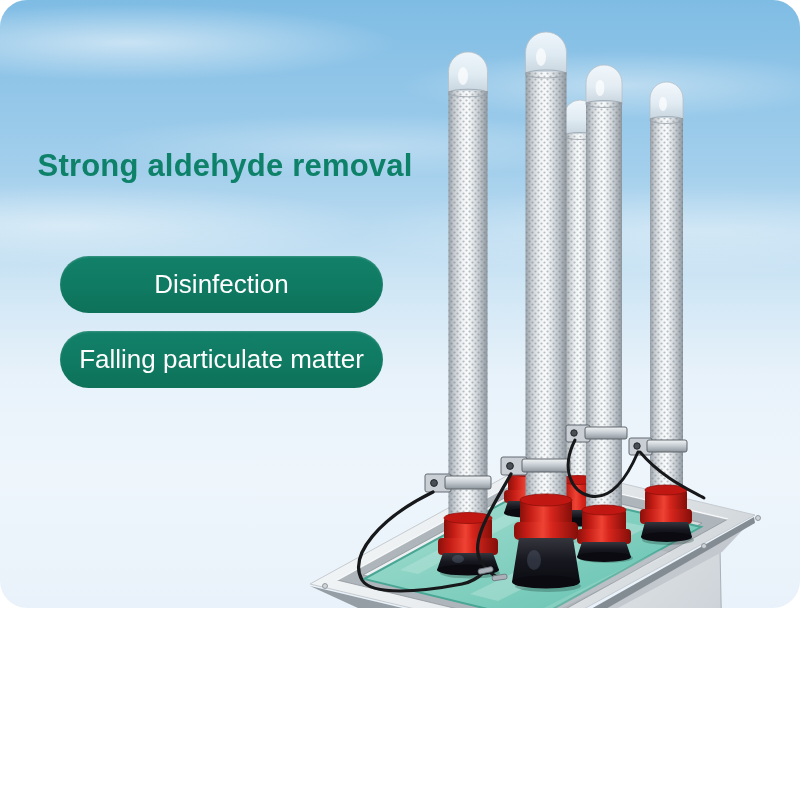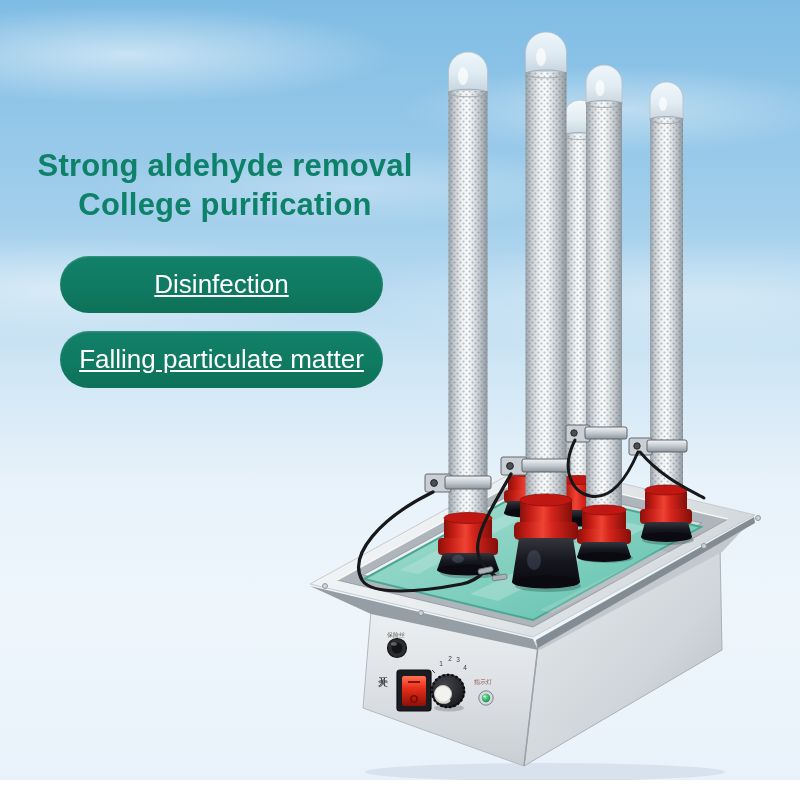--- a/index.html
+++ b/index.html
@@ -1,52 +1,50 @@
 <!DOCTYPE html>
 <html><head>
 <meta charset="utf-8">
 <style>
   html,body{margin:0;padding:0;}
   body{width:800px;height:800px;overflow:hidden;font-family:"Liberation Sans","DejaVu Sans",sans-serif;}
-  .stage{position:relative;width:800px;height:780px;overflow:hidden;}
+  .stage{position:relative;width:800px;height:608px;overflow:hidden;border-radius:27px;}
   .sky{
     position:absolute;inset:0;
     background:
       radial-gradient(48% 9% at 16% 7%, rgba(255,255,255,.55), rgba(255,255,255,0) 70%),
       radial-gradient(40% 8% at 78% 14%, rgba(255,255,255,.40), rgba(255,255,255,0) 70%),
       radial-gradient(52% 9% at 8% 37%, rgba(255,255,255,.45), rgba(255,255,255,0) 75%),
       radial-gradient(60% 10% at 88% 38%, rgba(255,255,255,.35), rgba(255,255,255,0) 75%),
       radial-gradient(45% 7% at 45% 24%, rgba(255,255,255,.30), rgba(255,255,255,0) 75%),
       linear-gradient(180deg,#7fbce4 0%,#a3cfec 28%,#cfe6f5 47%,#e8f2fa 62%,#eef6fc 78%,#e9f2fa 100%);
   }
   .headline{
     position:absolute;left:30px;top:146px;width:390px;text-align:center;
     color:#0e8169;font-weight:bold;font-size:31px;line-height:39px;letter-spacing:.2px;
   }
   .badges{position:absolute;left:60px;top:256px;width:323px;}
   .badge{
     width:323px;height:57px;border-radius:29px;margin-bottom:18px;
     background:linear-gradient(180deg,#128069 0%,#107a62 55%,#0d7158 100%);
     color:#fff;font-size:26px;display:flex;align-items:center;justify-content:center;
     box-shadow:inset 0 1px 2px rgba(255,255,255,.18);
-    text-decoration:underline;
   }
   .badge:nth-child(2){height:57px;}
   .badge:nth-child(3){height:58px;}
   svg text{font-family:"Liberation Sans","DejaVu Sans",sans-serif;}
 </style>
 </head>
 <body>
 
 <div class="stage">
   <div class="sky"></div>
 
   <div class="headline">
     <div>Strong aldehyde removal</div>
-    <div>College purification</div>
   </div>
 
   <div class="badges">
     <div class="badge">Disinfection</div>
     <div class="badge">Falling particulate matter</div>
   </div>
 
   <svg width="800" height="800" viewBox="0 0 800 800" style="position:absolute;inset:0;">
     <defs>
       <linearGradient id="tubeGrad" x1="0" y1="0" x2="1" y2="0">

